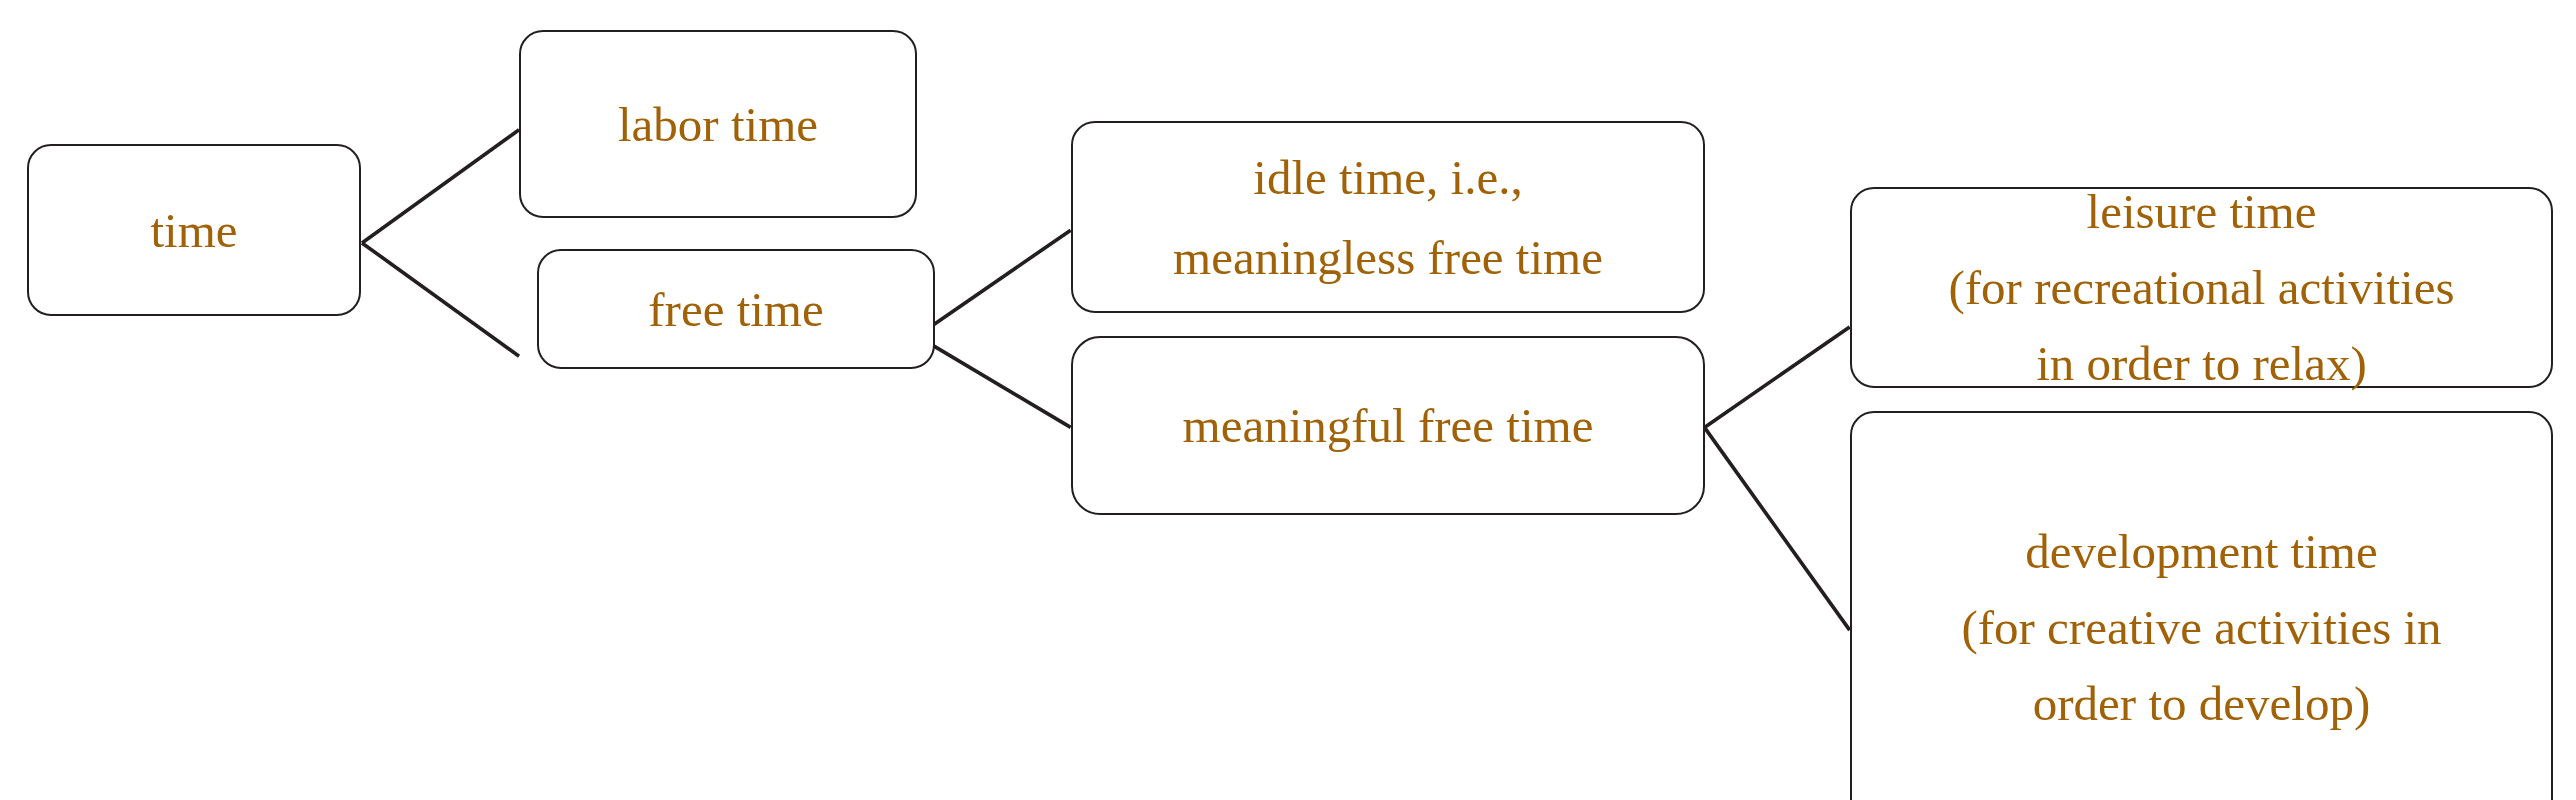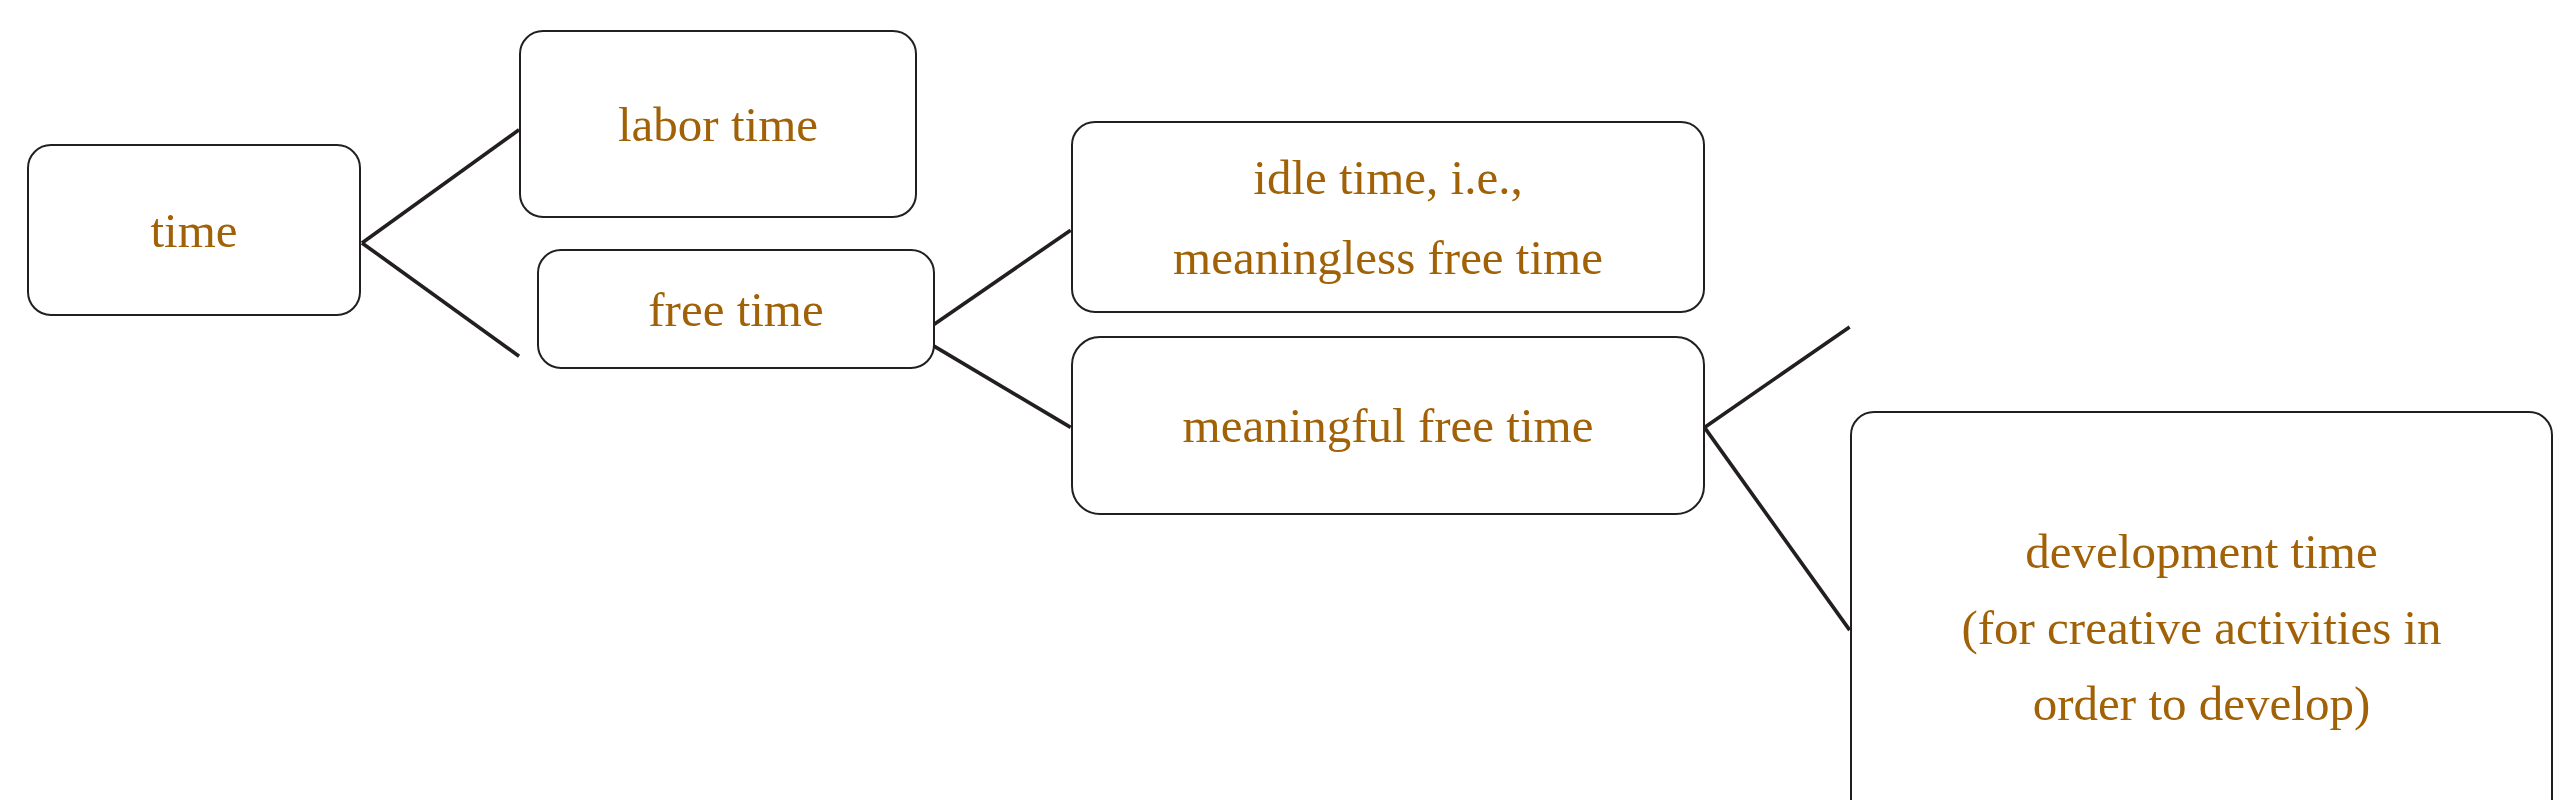--- a/index.html
+++ b/index.html
@@ -93,20 +93,25 @@
 
   <div class="node multiline" id="node-idle-time">
     <span class="line">idle time, i.e.,</span>
     <span class="line">meaningless free time</span>
   </div>
 
   <div class="node" id="node-meaningful-free">
     <span class="line">meaningful free time</span>
   </div>
 
+  <div class="node tight" id="node-leisure-time">
+    <span class="line">leisure time</span>
+    <span class="line">(for recreational activities</span>
+    <span class="line">in order to relax)</span>
+  </div>
 
   <div class="node tight" id="node-development">
     <span class="line">development time</span>
     <span class="line">(for creative activities in</span>
     <span class="line">order to develop)</span>
   </div>
 
 </div>
 
 

